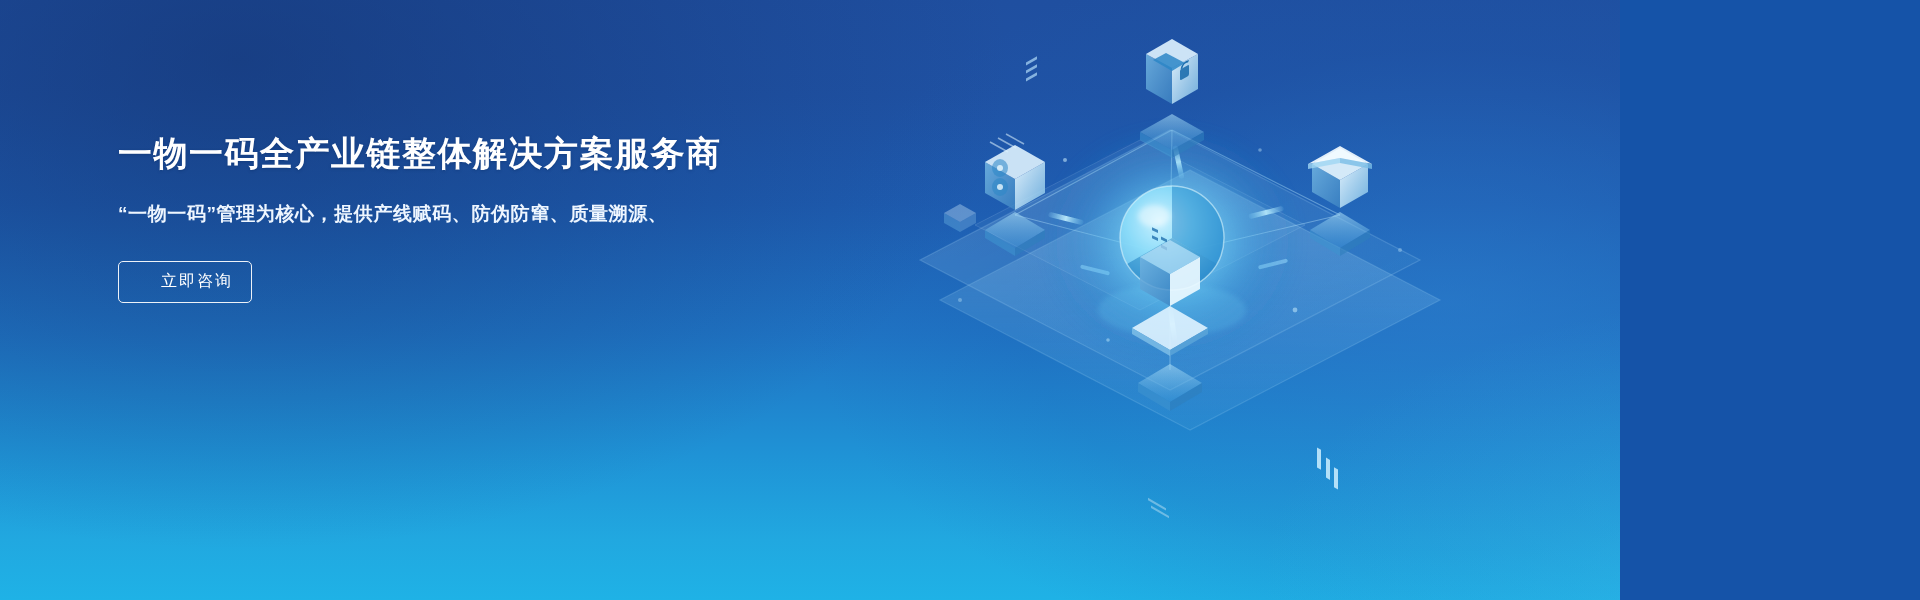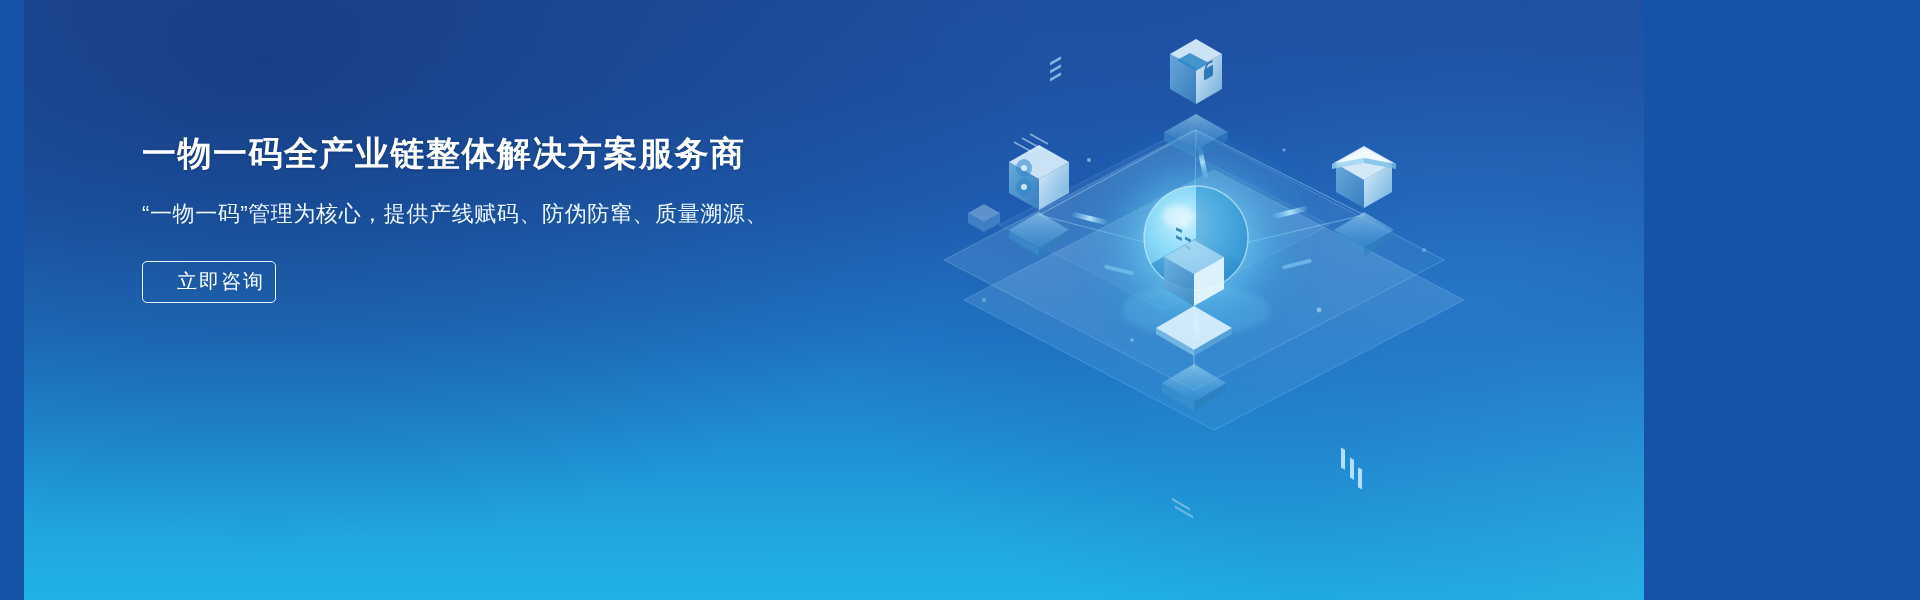--- a/index.html
+++ b/index.html
@@ -10,21 +10,20 @@
     background:#1553a8;
   }
 
   .banner {
     position:relative;
     width:1620px; height:600px;
     overflow:hidden;
     background:
       radial-gradient(ellipse 900px 520px at 1450px 300px, rgba(45,125,205,0.55) 0%, rgba(30,95,180,0.18) 48%, rgba(0,0,0,0) 72%),
       linear-gradient(180deg, #1f4fa0 0%, #1f52a4 16%, #1e5cb0 34%, #1f74c4 56%, #1f93d6 76%, #21a8e0 90%, #1fb2e6 100%);
-    margin-left: 24px;
   }
   
   .vignette {
     position:absolute; inset:0;
     background:
       radial-gradient(ellipse 1100px 700px at 240px 60px, rgba(18,48,108,0.55) 0%, rgba(18,48,108,0.18) 45%, rgba(0,0,0,0) 70%),
       radial-gradient(ellipse 700px 400px at 1750px 580px, rgba(60,190,235,0.35) 0%, rgba(0,0,0,0) 70%);
     pointer-events:none;
   }
 
@@ -39,37 +38,38 @@
     font-size:34px;
     font-weight:700;
     color:#ffffff;
     letter-spacing:1.5px;
     line-height:1.25;
     white-space:nowrap;
     text-shadow:0 1px 3px rgba(10,40,90,0.35);
   }
   .subtitle {
     margin-top:22px;
-    font-size:22px;
+    font-size:19px;
     color:#eef6ff;
     line-height:34px;
     letter-spacing:0.6px;
     max-width:560px;
+    font-weight:bold;
   }
   .subtitle .line { display:block; white-space:nowrap; }
 
   .cta-wrap { margin-top:30px; }
   .cta {
     display:inline-flex;
     align-items:center; justify-content:center;
     width:134px; height:42px;
     border:1px solid rgba(255,255,255,0.92);
     border-radius:5px;
     color:#ffffff;
-    font-size:20px;
+    font-size:16px;
     letter-spacing:2px;
     background:transparent;
     cursor:pointer;
     transition:background .18s ease;
     padding-left:24px;
   }
 
   
   .illus {
     position:absolute;

